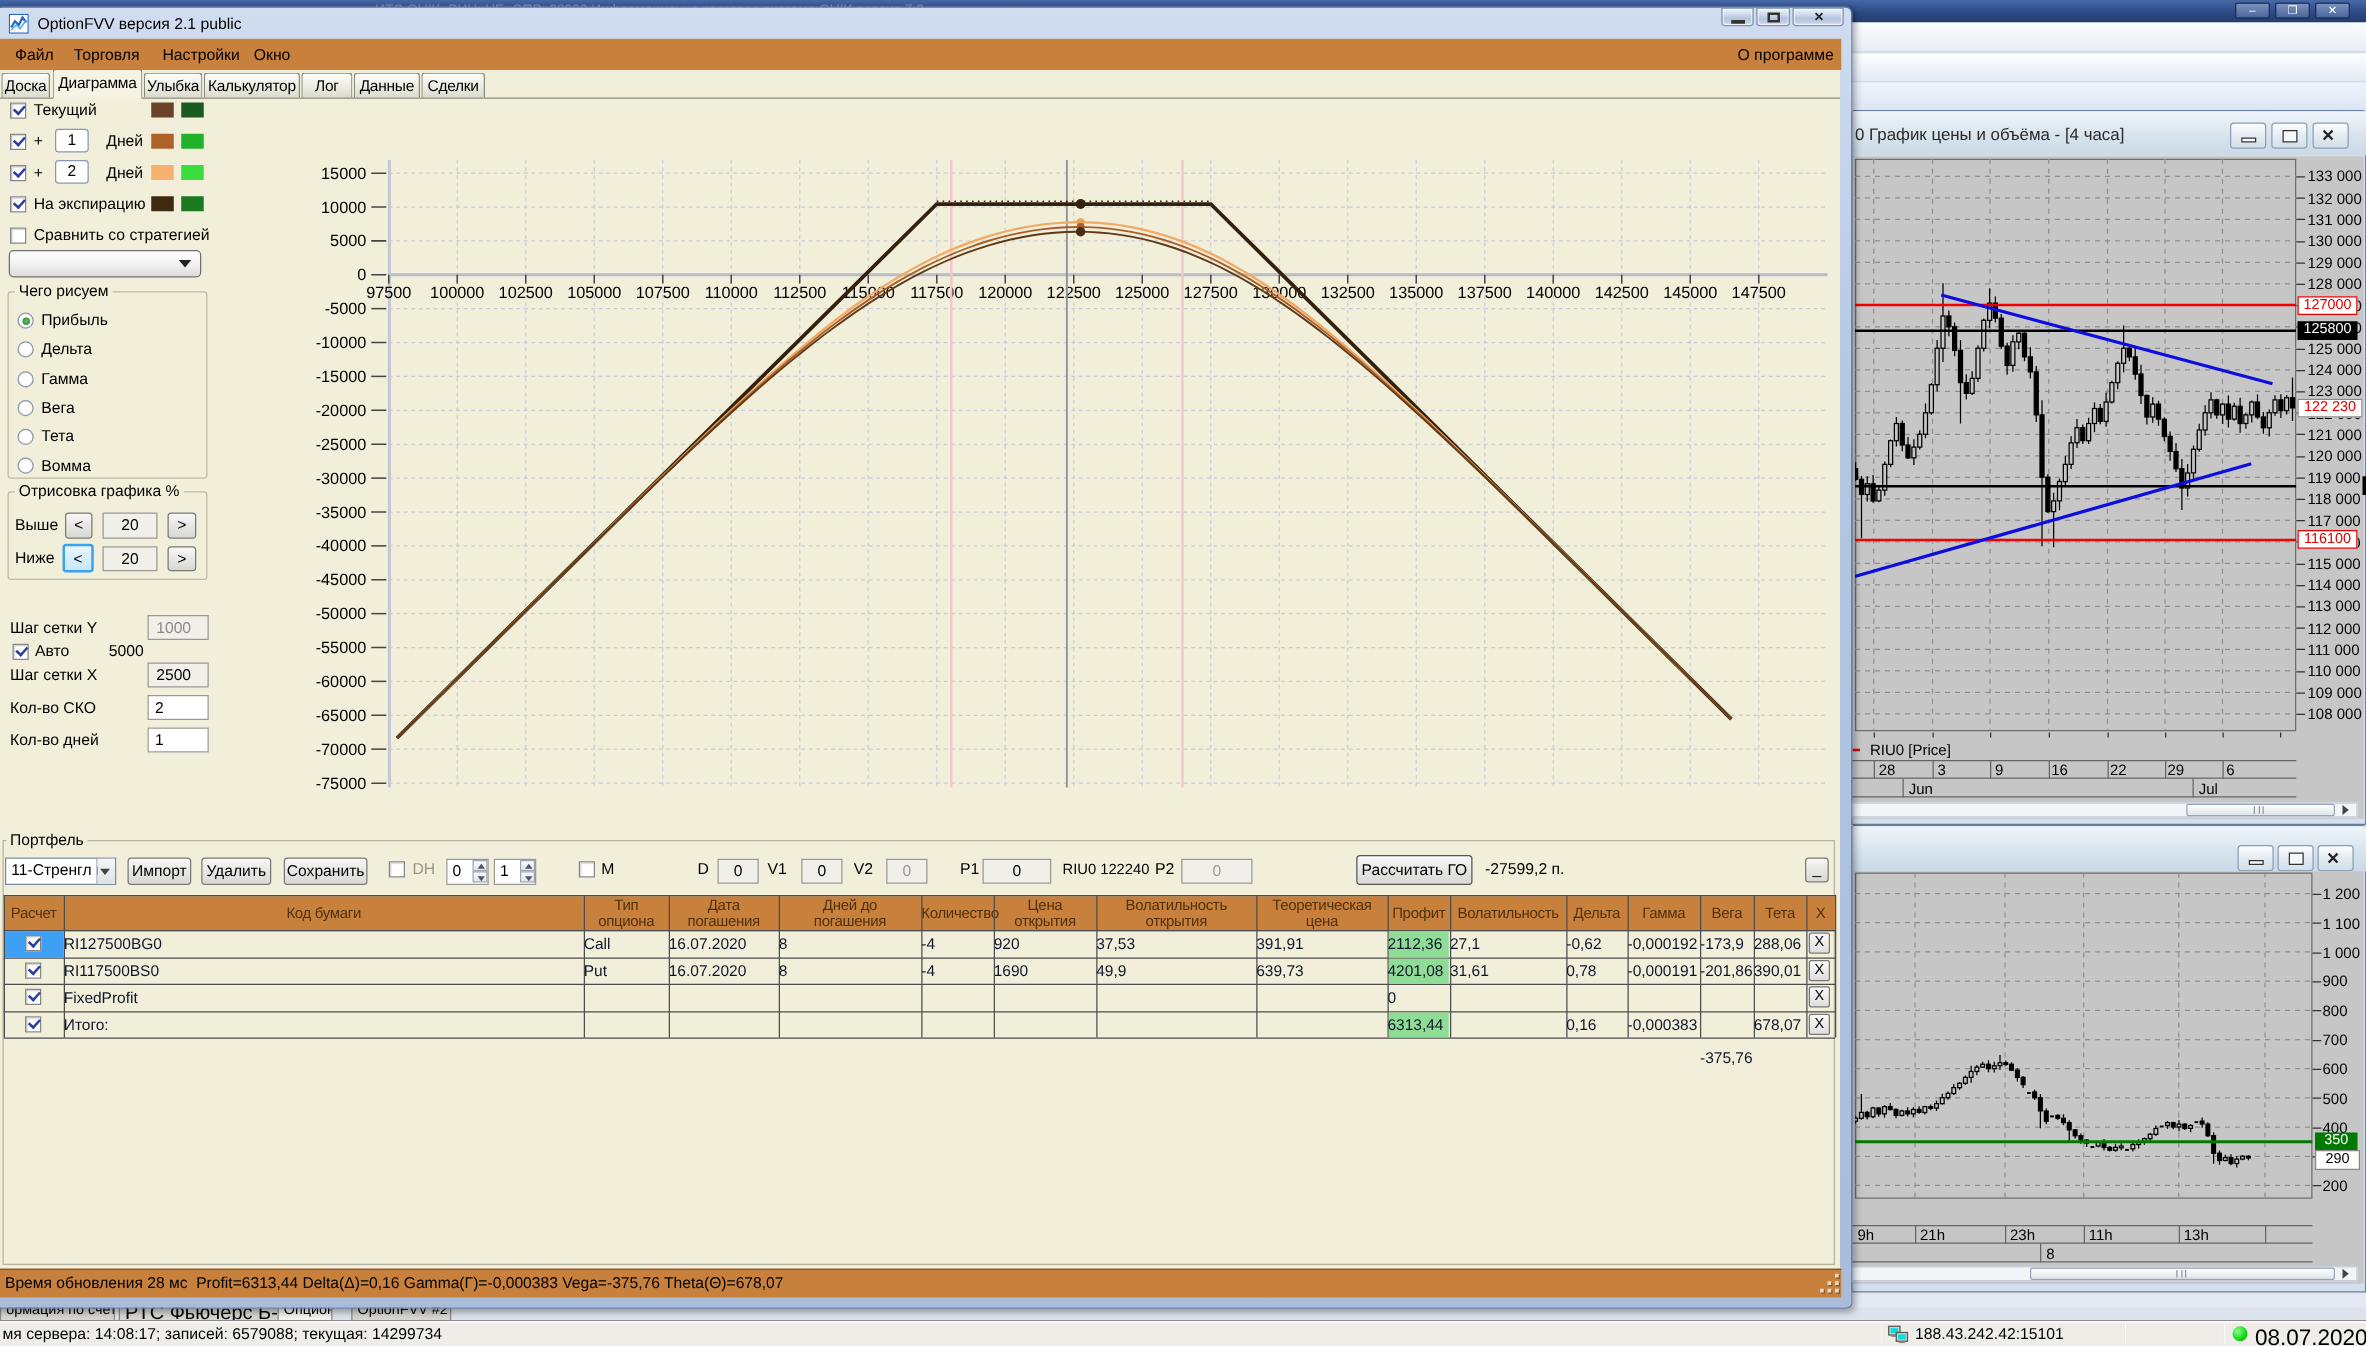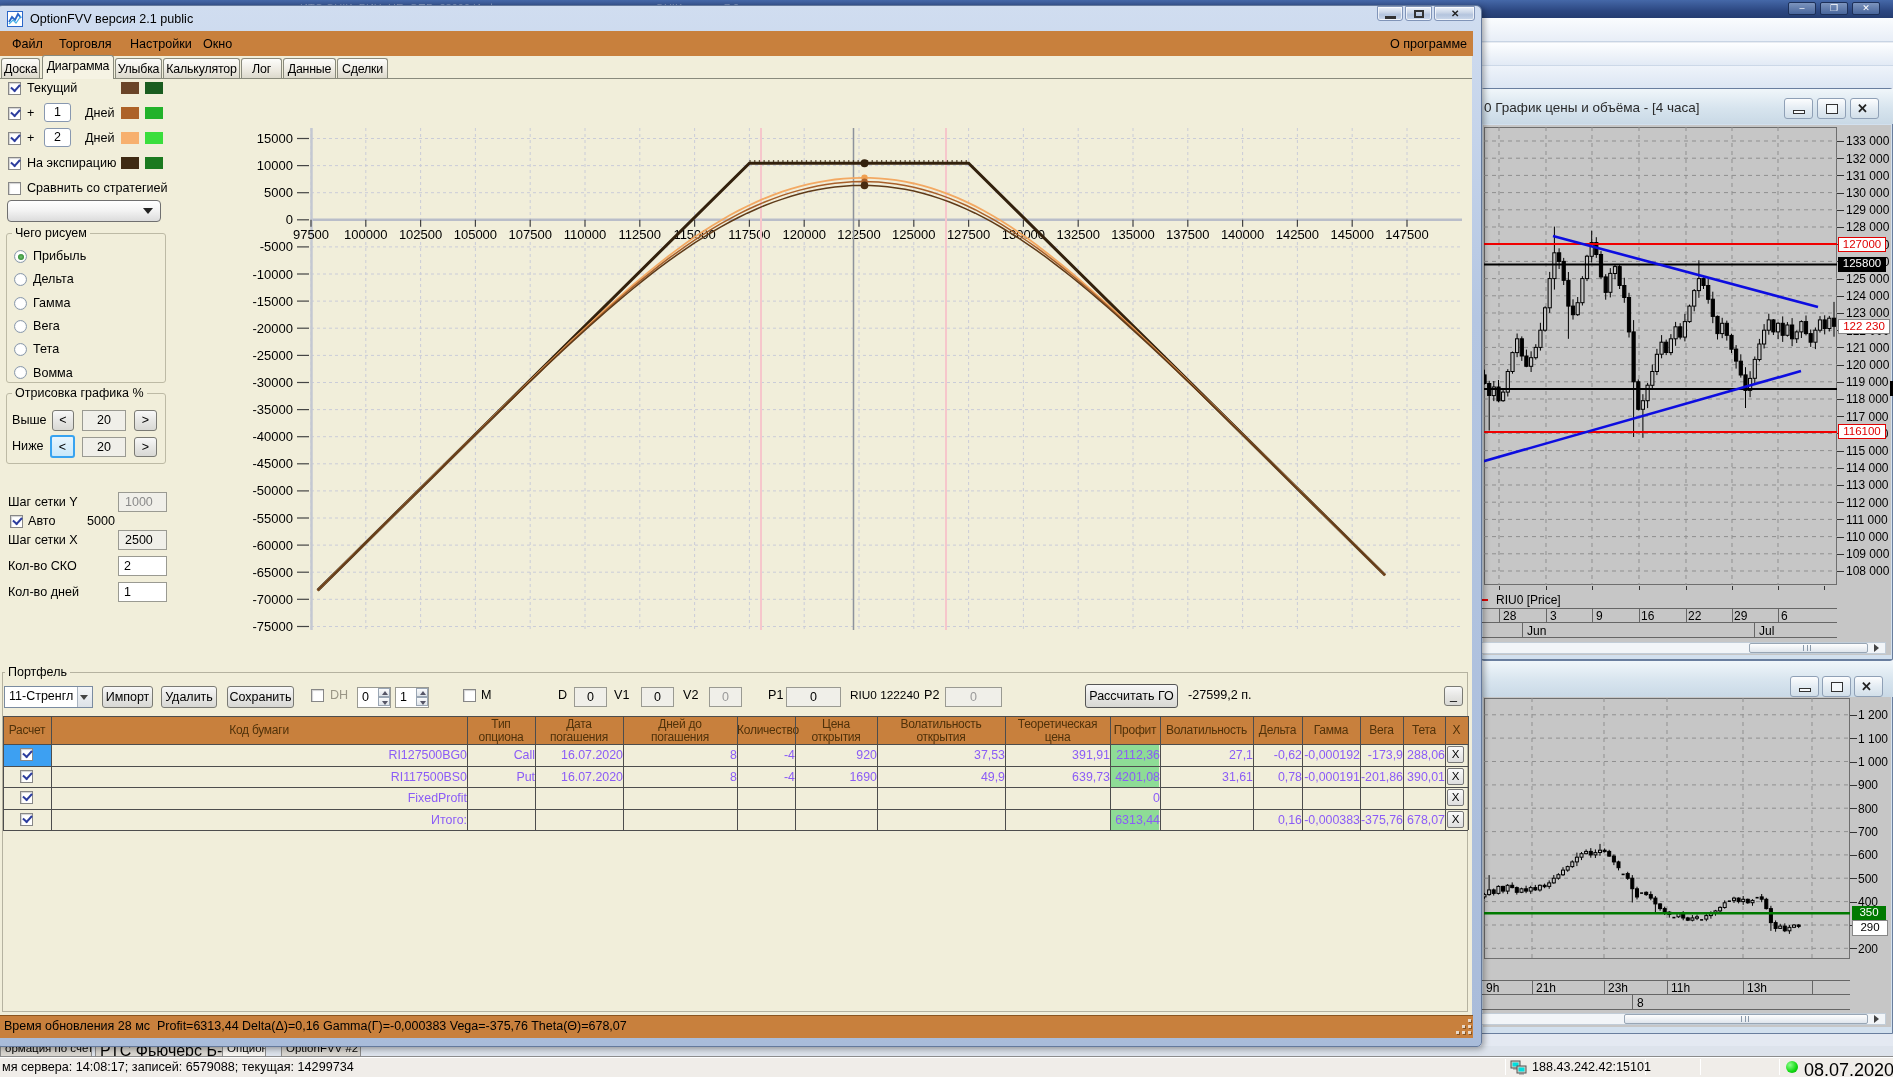--- a/index.html
+++ b/index.html
@@ -12,21 +12,21 @@
 .t12{font-size:12.5px;color:#000;position:absolute;white-space:nowrap}
 .t13{font-size:12.6px;color:#000;position:absolute;white-space:nowrap}
 .grp{position:absolute;border:1px solid #bdbaa5;border-radius:3px}
 .grplbl{position:absolute;background:#f1eeda;padding:0 3px;font-size:12.5px;color:#000}
 .radio{position:absolute;width:13px;height:13px;border-radius:50%;background:radial-gradient(#fff 55%,#d8d8d4);border:1px solid #8a9aae}
 .radio.on::after{content:"";position:absolute;left:2.5px;top:2.5px;width:6px;height:6px;border-radius:50%;background:radial-gradient(#6ec06e,#1c7a1e)}
 .sw{position:absolute;width:18px;height:12px}
 .tab{position:absolute;top:58px;height:20px;background:linear-gradient(#fdfdfb,#ece9e0 60%,#dcd9cc);border:1px solid #898a7c;border-bottom:none;border-radius:3px 3px 0 0;text-align:center;font-size:12.4px;letter-spacing:-0.2px;padding-top:3px;color:#000;overflow:hidden}
 .tab.act{top:55px;height:24px;background:#f6f3e4;z-index:3}
 .hdrcell{position:absolute;color:#50310a;font-size:12px;letter-spacing:-0.25px;text-align:center;line-height:13px}
-.tcell{position:absolute;font-size:12.4px;color:#8b5cf6;text-align:right;white-space:nowrap;overflow:hidden}
+.tcell{position:absolute;font-size:12.4px;color:#0f172a;text-align:left;white-space:nowrap;overflow:hidden}
 .vline{position:absolute;width:1px;background:#4d4d4d}
 .hline{position:absolute;height:1px;background:#4d4d4d}
 .xbtn{position:absolute;width:17px;height:17px;background:linear-gradient(#fafafa,#dedede);border:1px solid #777;border-radius:2px;font-size:11.5px;text-align:center;line-height:15px}
 .pricebox{position:absolute;font-size:11.5px;line-height:13px;text-align:center}
 .axlbl{position:absolute;font-size:12px;color:#000;white-space:nowrap}
 .capbtn{position:absolute;border:1px solid #8094b8;border-radius:0 0 3px 3px;background:linear-gradient(#eef3fa,#ccd7e8 40%,#b4c4dd 60%,#cbd8ea);box-shadow:inset 0 0 0 1px rgba(255,255,255,.7)}
 .mdibtn{position:absolute;width:29px;height:21px;border:1px solid #8fa0b6;border-radius:3px;background:linear-gradient(#fcfdfe,#e4ecf3 50%,#d2dfe9);}
 </style></head><body>
 <div id="screen">
     <div class="abs" style="left:0;top:0;width:1893px;height:18px;background:linear-gradient(#4568a8,#2c4781 60%,#243c70)"></div>
@@ -922,21 +922,21 @@
     <div class="cb ck" style="left:20px;top:791px"></div>
     <div class="tcell" style="left:51px;top:791px;width:416px">FixedProfit</div>
     <div class="tcell" style="left:1110px;top:791px;width:50px">0</div>
     <div class="xbtn" style="left:1447px;top:789px">X</div>
     <div class="cb ck" style="left:20px;top:813px"></div>
     <div class="tcell" style="left:51px;top:813px;width:416px">Итого:</div>
     <div class="abs" style="left:1111px;top:810px;width:48px;height:20px;background:#8edc96"></div>
     <div class="tcell" style="left:1110px;top:813px;width:50px">6313,44</div>
     <div class="tcell" style="left:1253px;top:813px;width:49px">0,16</div>
     <div class="tcell" style="left:1302px;top:813px;width:58px">-0,000383</div>
-    <div class="tcell" style="left:1360px;top:813px;width:43px">-375,76</div>
+    <div class="tcell" style="left:1360px;top:839px;width:43px">-375,76</div>
     <div class="tcell" style="left:1403px;top:813px;width:42px">678,07</div>
     <div class="xbtn" style="left:1447px;top:811px">X</div>
     <div class="abs" style="left:0px;top:1015px;width:1473px;height:23px;background:#c8803d;border-top:1px solid #8a5520"></div>
     <div class="t12" style="left:4px;top:1019px">Время обновления 28 мс&nbsp;&nbsp;Profit=6313,44 Delta(Δ)=0,16 Gamma(Γ)=-0,000383 Vega=-375,76 Theta(Θ)=678,07</div>
     <div class="abs" style="left:1468px;top:1031px;width:3px;height:3px;background:#e8d8c8;box-shadow:1px 1px 0 #8a5520"></div>
     <div class="abs" style="left:1462px;top:1031px;width:3px;height:3px;background:#e8d8c8;box-shadow:1px 1px 0 #8a5520"></div>
     <div class="abs" style="left:1468px;top:1025px;width:3px;height:3px;background:#e8d8c8;box-shadow:1px 1px 0 #8a5520"></div>
     <div class="abs" style="left:1456px;top:1031px;width:3px;height:3px;background:#e8d8c8;box-shadow:1px 1px 0 #8a5520"></div>
     <div class="abs" style="left:1462px;top:1025px;width:3px;height:3px;background:#e8d8c8;box-shadow:1px 1px 0 #8a5520"></div>
     <div class="abs" style="left:1468px;top:1019px;width:3px;height:3px;background:#e8d8c8;box-shadow:1px 1px 0 #8a5520"></div>

